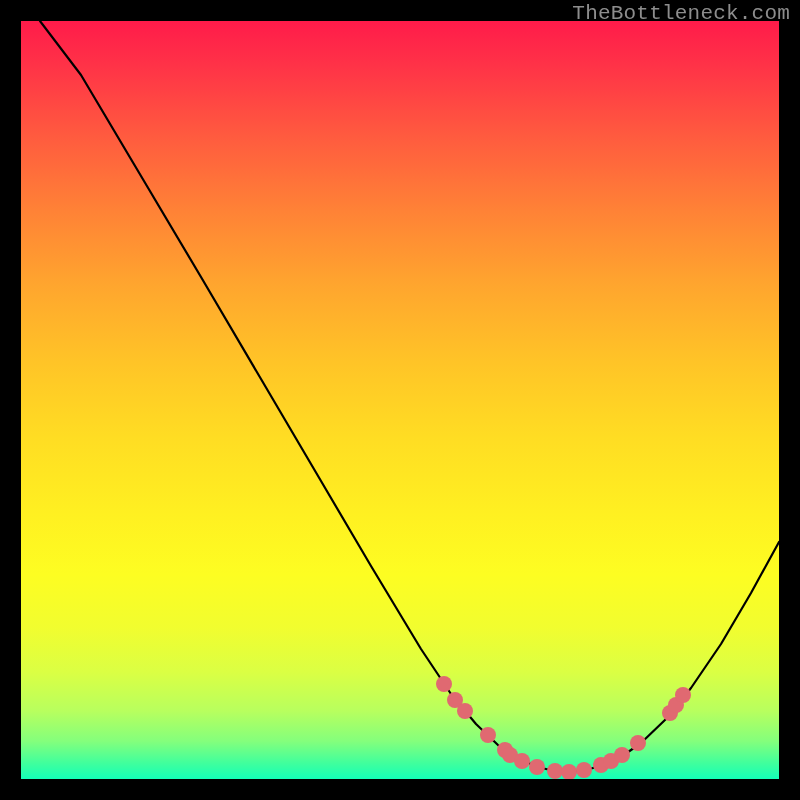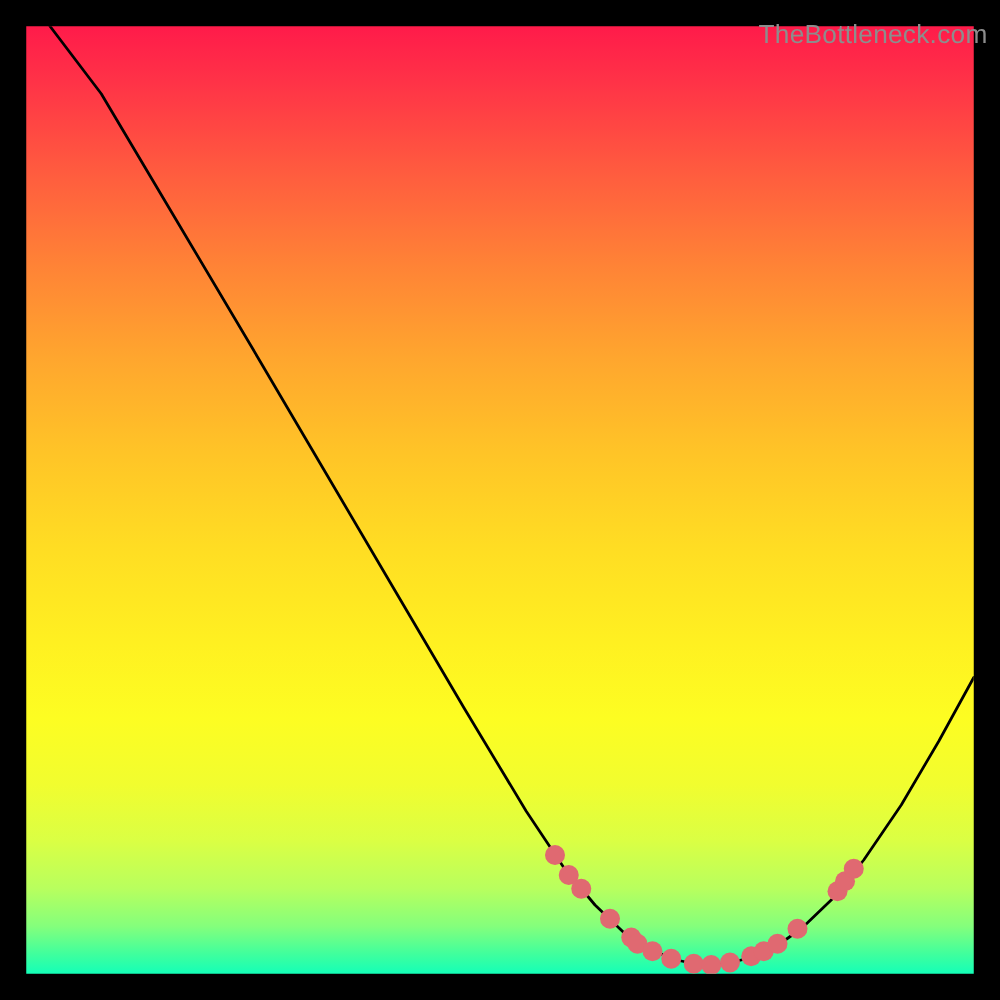--- a/index.html
+++ b/index.html
@@ -29,23 +29,23 @@
       #f1fd2f 80%,
       #daff44 86%,
       #b8ff5e 91%,
       #84ff7c 95%,
       #3eff9e 98%,
       #14ffb8 100%
     );
   }
   .watermark {
     position: absolute;
-    top: 16px;
+    top: 2px;
     right: 10px;
-    font-family: Liberation Sans, sans-serif;
+    font-family: Liberation Mono, monospace;
     font-size: 21px;
     font-weight: 500;
     color: #8d8d8d;
     letter-spacing: 0.2px;
   }
   svg.plot {
     position: absolute;
     left: 21px;
     top: 21px;
     width: 758px;

